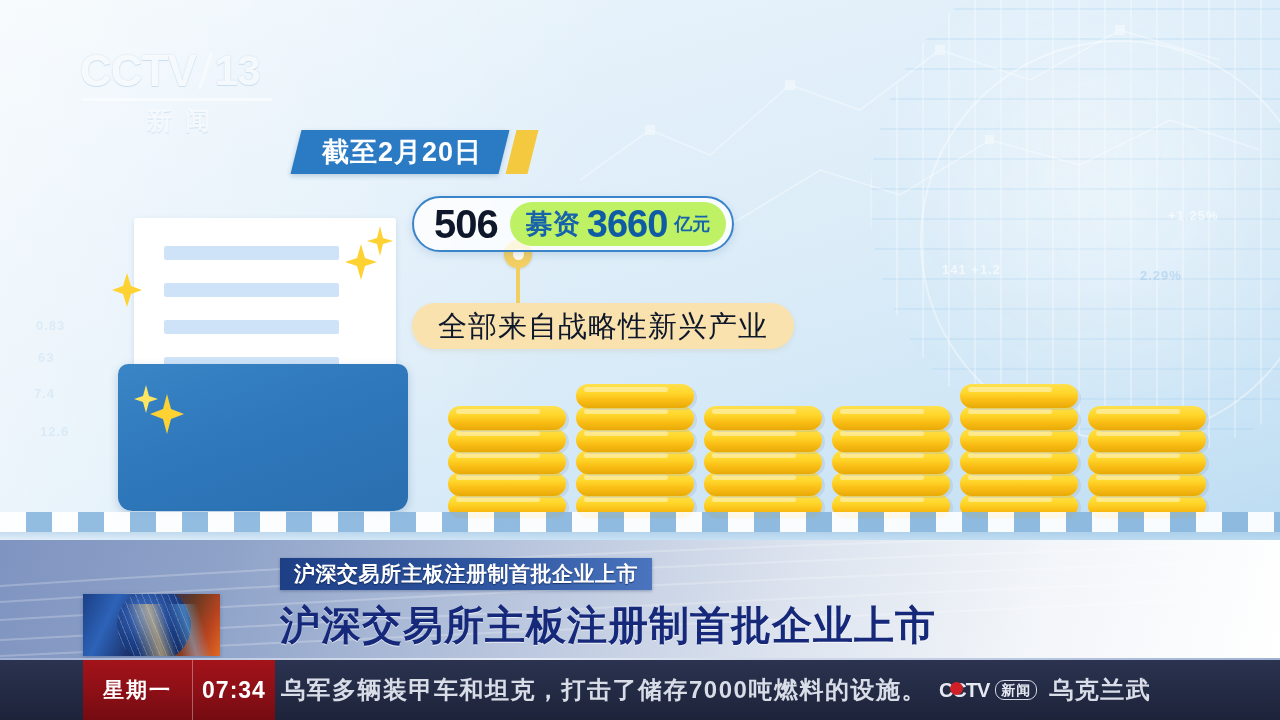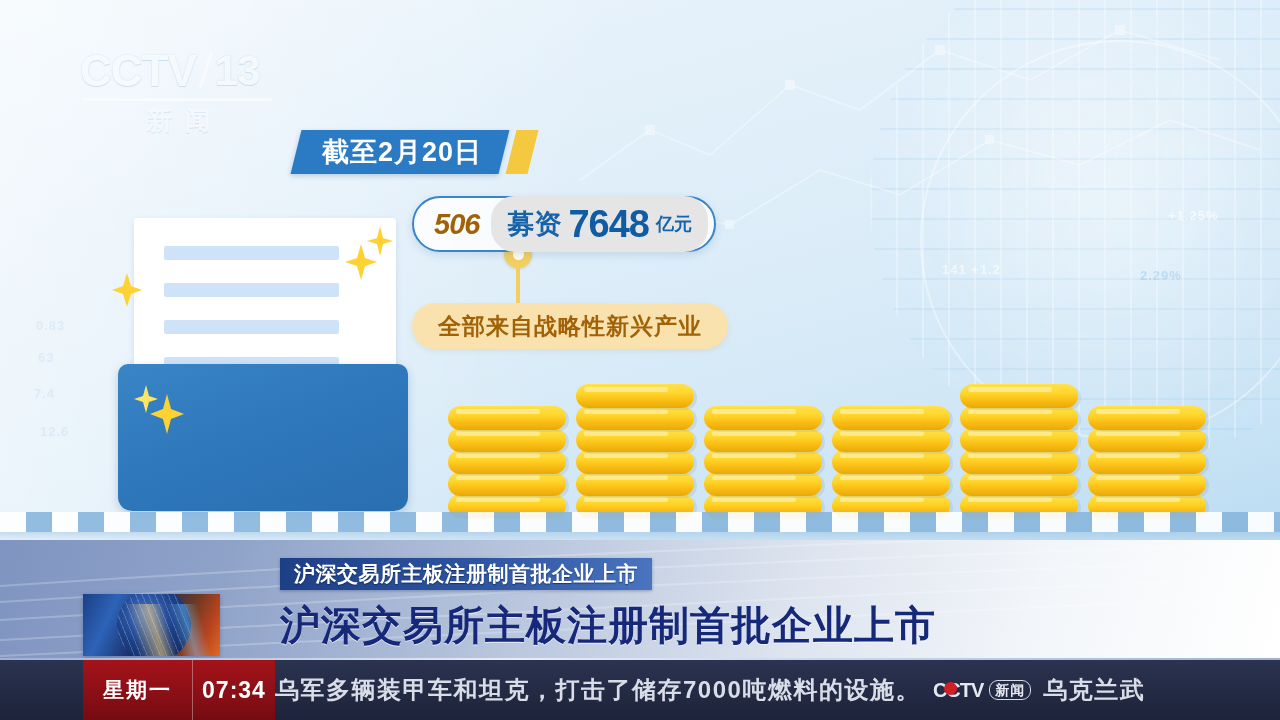--- a/index.html
+++ b/index.html
@@ -109,34 +109,33 @@
     position:absolute; left:412px; top:196px;
     height:56px; display:flex; align-items:center;
     background:rgba(255,255,255,.80);
     border:2.5px solid #3a84c9;
     border-radius:30px;
     padding:0 6px 0 20px;
     box-shadow:0 3px 8px rgba(60,110,160,.18);
     white-space:nowrap;
   }
   .headline-pill .hl-num {
-    font-size:29px; font-weight:800; color:#a16207;
+    font-size:40px; font-weight:800; color:#0f172a;
     letter-spacing:-1px; line-height:56px;
     text-shadow:0 2px 0 rgba(255,255,255,.9);
-    font-style:italic;
   }
   .headline-pill .hl-text {
     font-size:30px; font-weight:700; color:#1663ab;
     margin-left:8px; line-height:56px;
   }
   .headline-pill .hl-green {
     margin-left:12px;
-    background:#e5e5e5;
+    background:#bef264;
     border-radius:24px;
-    height:56px; display:flex; align-items:center;
+    height:44px; display:flex; align-items:center;
     padding:0 16px;
   }
   .hl-green .g-label { font-size:27px; font-weight:700; color:#1663ab; line-height:44px; }
   .hl-green .g-num   { font-size:38px; font-weight:800; color:#0f5ca4; line-height:44px; margin:0 7px; letter-spacing:-1px;}
   .hl-green .g-unit  { font-size:18px; font-weight:700; color:#1663ab; line-height:44px; }
 
   
   .pin-wrap { position:absolute; left:500px; top:240px; width:36px; height:72px; }
   .pin-dot {
     position:absolute; left:4px; top:0; width:28px; height:28px;
@@ -151,21 +150,21 @@
 
   
   .sub-pill {
     position:absolute; left:412px; top:303px;
     height:46px; border-radius:23px;
     background:#fae2ae;
     display:flex; align-items:center; padding:0 26px;
     box-shadow:0 2px 5px rgba(170,140,70,.14);
   }
   .sub-pill .sp-text {
-    font-size:23px; font-weight:700; color:#a16207;
+    font-size:29px; font-weight:400; color:#0f172a;
     letter-spacing:1px; line-height:46px; white-space:nowrap;
   }
 
   
   .doc-illo { position:absolute; left:118px; top:218px; width:290px; height:300px; }
   .doc-paper {
     position:absolute; left:16px; top:0; width:262px; height:162px;
     background:#ffffff; border-radius:3px;
     box-shadow:0 2px 6px rgba(60,110,160,.16);
     padding:28px 28px 0 30px;
@@ -278,20 +277,21 @@
   }
   .tick-day span { color:#ffffff; font-size:21px; font-weight:700; letter-spacing:2px; }
   .tick-time {
     width:82px;
     background:linear-gradient(180deg,#a3131a 0%,#8c0f16 55%,#740b11 100%);
     display:flex; align-items:center; justify-content:center;
   }
   .tick-time span { color:#ffffff; font-size:23px; font-weight:700; letter-spacing:1px; font-family:"Liberation Sans",sans-serif;}
   .tick-scroll {
     flex:1; display:flex; align-items:center; overflow:hidden;
+    padding-left:6px;
   }
   .tick-scroll .ts-text {
     color:#d9dde8; font-size:24px; font-weight:700; letter-spacing:1.5px;
     white-space:nowrap; line-height:60px;
   }
   .tick-logo {
     display:flex; align-items:center; gap:6px; margin:0 12px; flex:0 0 auto;
   }
   .tick-logo .tl-cctv {
     color:#e6e9f2; font-size:20px; font-weight:800; letter-spacing:-1px;
@@ -401,21 +401,21 @@
     <div class="pin-dot">
         <i></i>
       </div>
     <div class="pin-stem"></div>
   </div>
 
   <div class="headline-pill">
     <span class="hl-num">506</span>
     <span class="hl-green">
       <span class="g-label">募资</span>
-      <span class="g-num">7648</span>
+      <span class="g-num">3660</span>
       <span class="g-unit">亿元</span>
     </span>
   </div>
 
   <div class="sub-pill">
     <span class="sp-text">全部来自战略性新兴产业</span>
   </div>
 
   <div class="coins">
       <div class="stack" style="left: 0px;">

